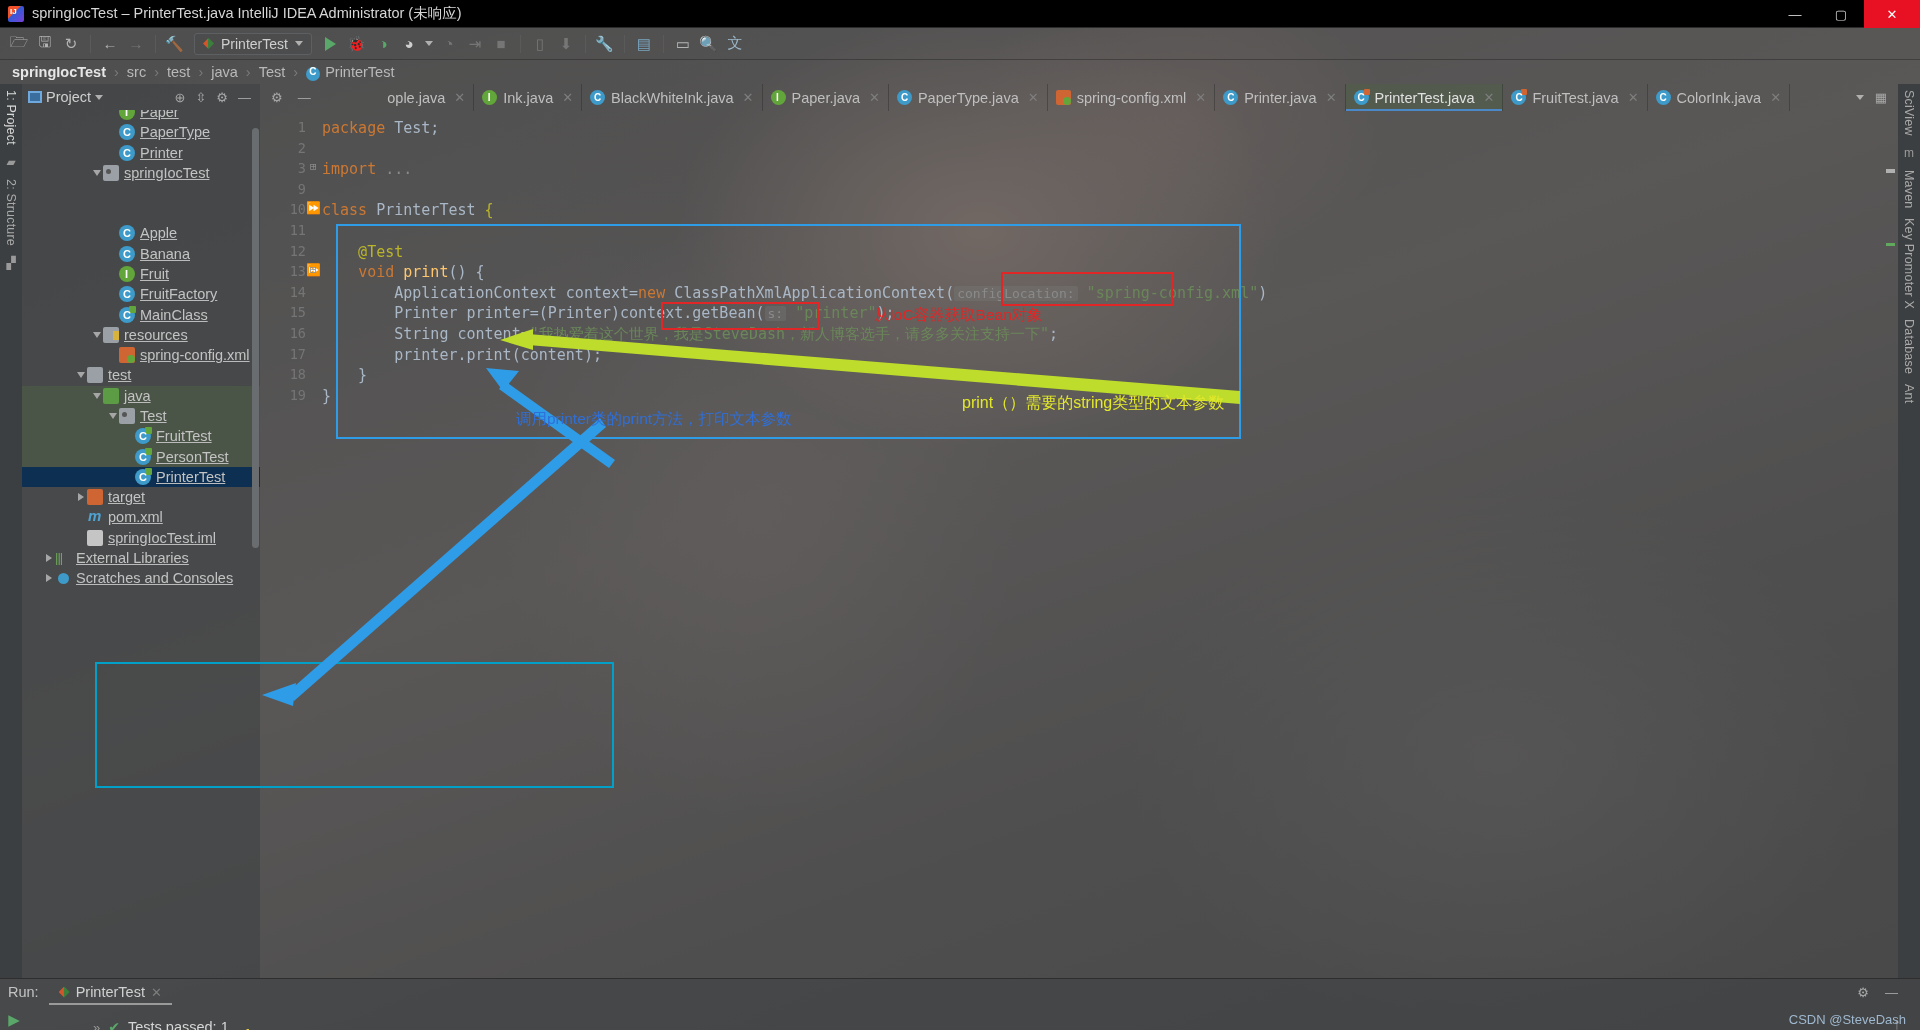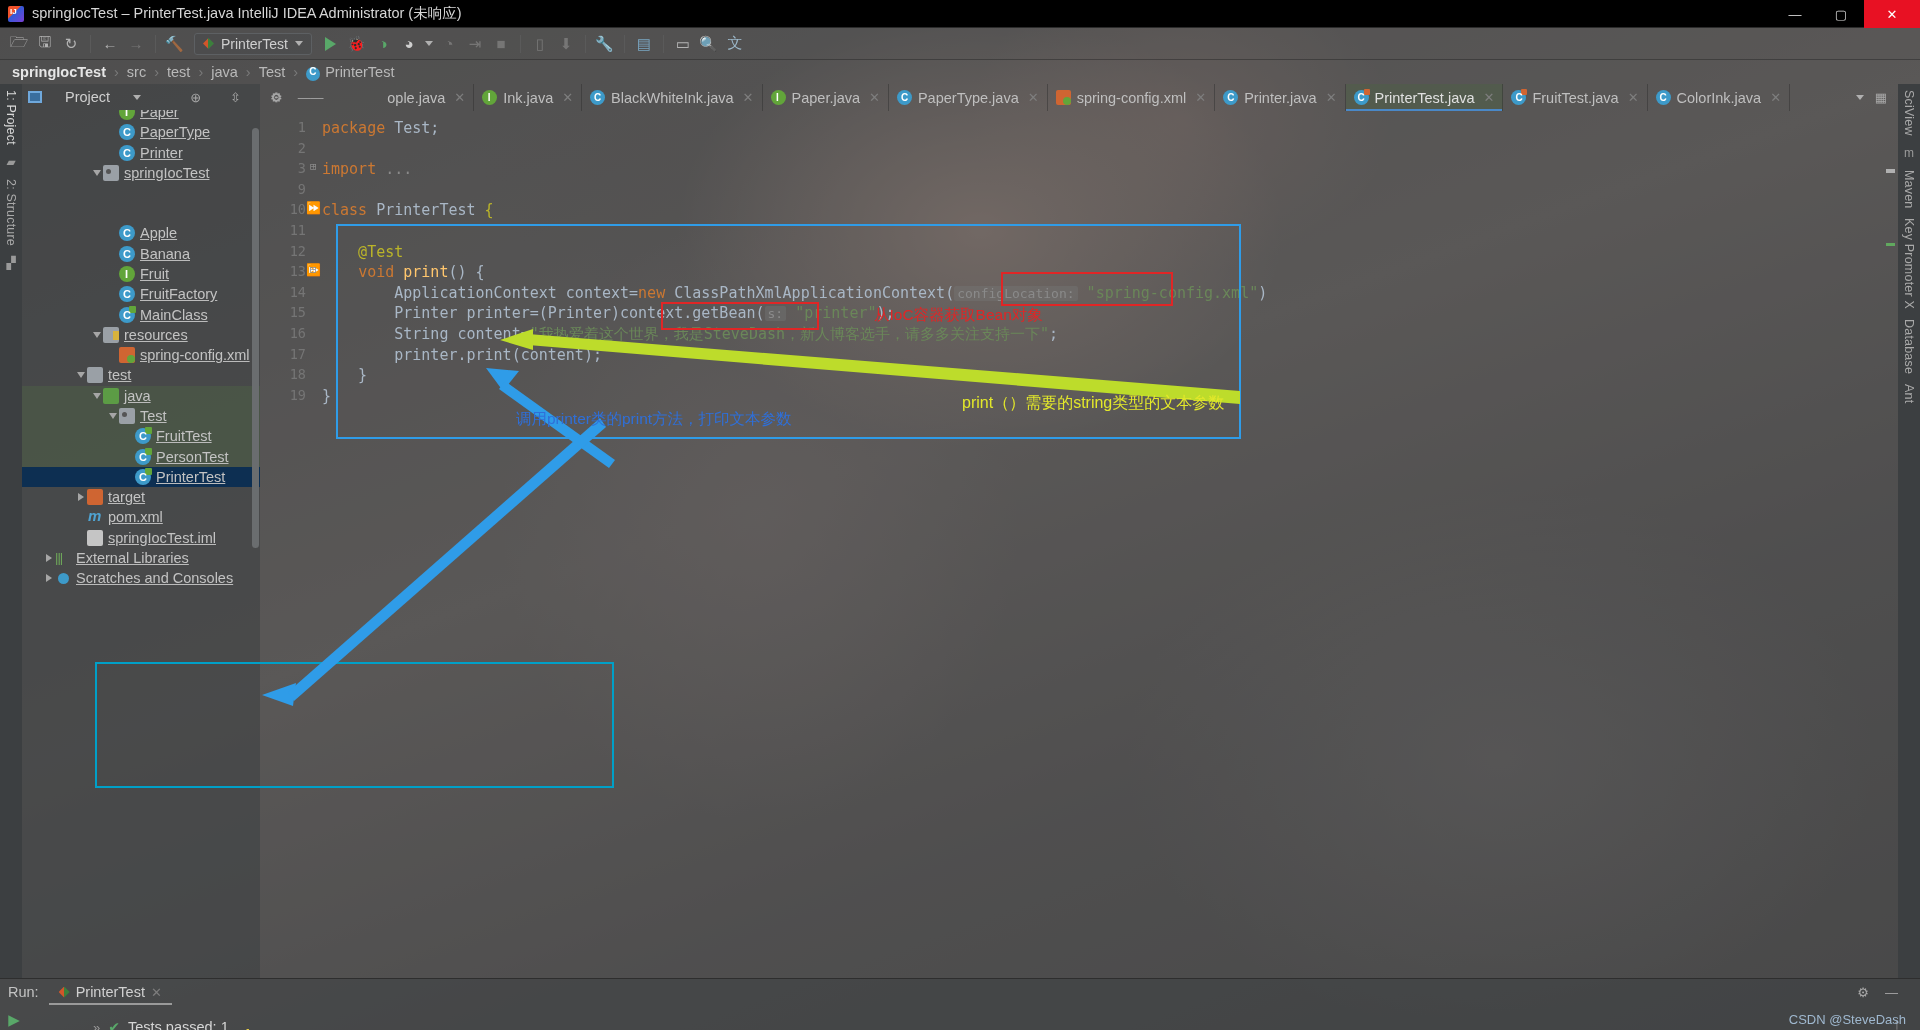--- a/index.html
+++ b/index.html
@@ -76,21 +76,21 @@
   
   .main{ display:flex; height:calc(1030px - 28px - 32px - 24px - 52px); }
   .leftrail,.rightrail{ width:22px; background:#3c3f41; display:flex; flex-direction:column;
     align-items:center; padding-top:6px; gap:10px; flex:none;}
   .railtxt{ writing-mode:vertical-rl; font-size:12.5px; color:#a9a9a9; letter-spacing:.2px; white-space:nowrap;}
   .railtxt.sel{ color:#d8d8d8; }
   .railico{ font-size:12px;color:#9a9a9a; }
 
   
   .projpanel{ width:238px; flex:none; display:flex; flex-direction:column; background:rgba(60,63,65,.55); }
-  .projhdr{ height:26px; display:flex; align-items:center; padding:0 6px; gap:23px; }
+  .projhdr{ height:26px; display:flex; align-items:center; padding:0 6px; gap:4px; }
   .projhdr .ttl{ font-size:14.5px; color:#cfcfcf; }
   .sqicon{ width:14px;height:12px;border:2px solid #6fa8dc;background:#3a6e9e;flex:none;}
   .caret{ width:0;height:0;border-left:4px solid transparent;border-right:4px solid transparent;border-top:5px solid #b0b0b0;}
   .hdrspacer{flex:1;}
   .hicon{ font-size:13px;color:#a8a8a8;padding:0 3px;}
   .tree{ flex:1; overflow:hidden; font-size:14.5px; position:relative;text-decoration:underline;}
   .trow{ height:20.3px; display:flex; align-items:center; white-space:nowrap; padding-left:4px;}
   .trow.hl{ background:rgba(77,95,70,.55); }
   .trow.sel{ background:#0d2f52; }
   .tw{ width:13px; flex:none; display:flex;align-items:center;justify-content:center;}

